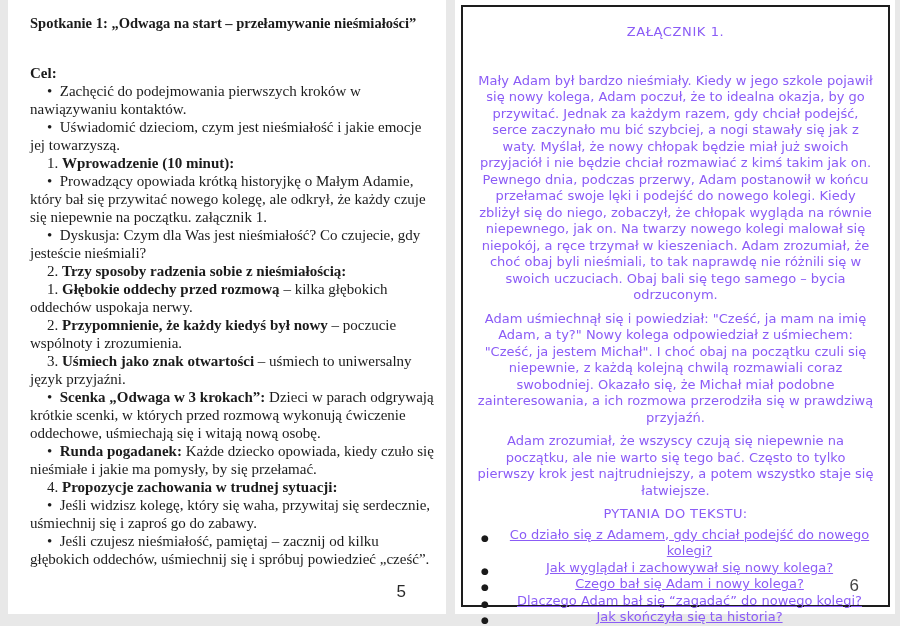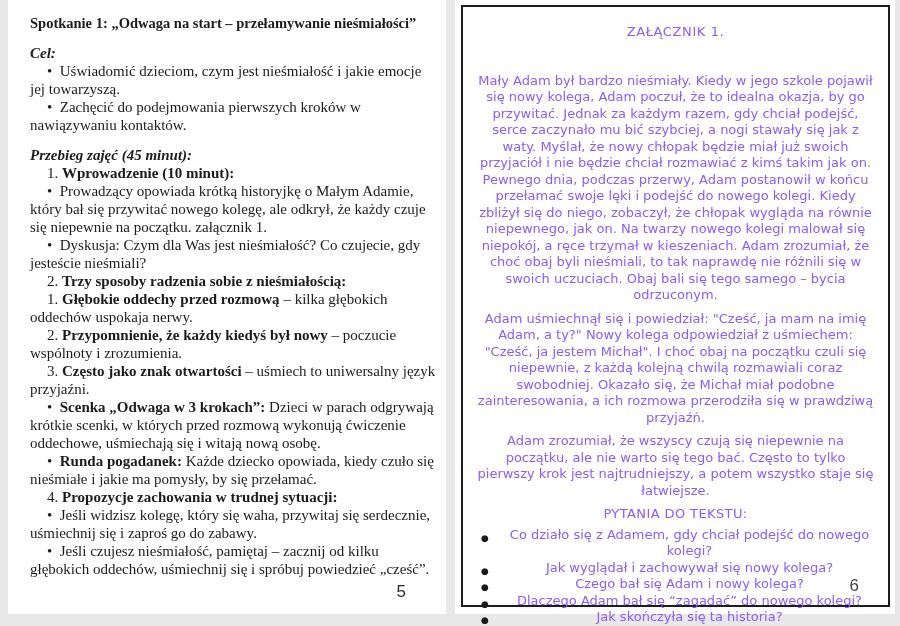--- a/index.html
+++ b/index.html
@@ -9,66 +9,65 @@
   }
   .page { position:absolute; top:0; background:#ffffff; }
   .page-left { left:8px; width:438px; height:614px; }
   .left-content {
     position:absolute; left:22px; right:6px; top:14px;
     font-size:15px; line-height:18px; color:#1b1b1b; text-align:left;
   }
   .blk { margin:0; text-indent:17px; }
   .blk.title { text-indent:0; font-weight:bold; font-size:14.5px; white-space:nowrap; }
   .blk.heading { text-indent:0; }
-  .blk.gap { margin-top:12px;font-style:italic; }
+  .blk.gap { margin-top:32px; }
   .b { font-weight:bold; }
   .pagenum {
     position:absolute; font-family:"Liberation Sans", sans-serif;
     font-size:17px; color:#2a2a2a;
   }
   .pagenum-left { right:40px; bottom:12px; }
   .pagenum-right { right:36px; bottom:18px; color:#444444; }
   .page-right { left:455px; width:440px; height:614px; }
   .frame {
     position:absolute; left:6px; top:5px; right:5px; bottom:7px;
     border:2px solid #1d1d1d;
   }
   .right-content {
     position:absolute; left:14px; right:13px; top:24px;
     text-align:center; font-family:"DejaVu Sans", sans-serif;
     font-size:13px; line-height:16.5px; color:#8b5cf6;
   }
   .att-title { margin:0 0 32px 0; letter-spacing:0.6px; }
   .story p { margin:7px; }
   .questions-title { margin:4px 0 4px 0; letter-spacing:0.4px; }
-  ul.questions { list-style:none; margin:0; padding:0; }
+  ul.questions { list-style:none; margin:0; padding:0;text-decoration:underline; }
   ul.questions li { position:relative; padding:0 8px 0 36px; }
   ul.questions li::before {
     content:"●"; position:absolute; left:12px; top:3px; font-size:9px; color:#1a1a1a;
   }
 </style>
 </head>
 <body>
 
 <div class="canvas">
 
   <div class="page page-left">
     <div class="left-content">
         <p class="blk title"><span class="b">Spotkanie 1: „Odwaga na start – przełamywanie nieśmiałości”</span></p>
         <p class="blk heading gap"><span class="b">Cel:</span></p>
+        <p class="blk item"><span>•&nbsp; Zachęcić do podejmowania pierwszych kroków w nawiązywaniu kontaktów.</span></p>
         <p class="blk item"><span>•&nbsp; Uświadomić dzieciom, czym jest nieśmiałość i jakie emocje jej towarzyszą.</span></p>
-        <p class="blk item"><span>•&nbsp; Zachęcić do podejmowania pierwszych kroków w nawiązywaniu kontaktów.</span></p>
-        <p class="blk heading gap"><span class="b">Przebieg zajęć (45 minut):</span></p>
         <p class="blk item"><span>1. </span><span class="b">Wprowadzenie (10 minut):</span></p>
         <p class="blk item"><span>•&nbsp; Prowadzący opowiada krótką historyjkę o Małym Adamie, który bał się przywitać nowego kolegę, ale odkrył, że każdy czuje się niepewnie na początku. załącznik 1.</span></p>
         <p class="blk item"><span>•&nbsp; Dyskusja: Czym dla Was jest nieśmiałość? Co czujecie, gdy jesteście nieśmiali?</span></p>
         <p class="blk item"><span>2. </span><span class="b">Trzy sposoby radzenia sobie z nieśmiałością:</span></p>
         <p class="blk item"><span>1. </span><span class="b">Głębokie oddechy przed rozmową</span><span> – kilka głębokich oddechów uspokaja nerwy.</span></p>
         <p class="blk item"><span>2. </span><span class="b">Przypomnienie, że każdy kiedyś był nowy</span><span> – poczucie wspólnoty i zrozumienia.</span></p>
-        <p class="blk item"><span>3. </span><span class="b">Często jako znak otwartości</span><span> – uśmiech to uniwersalny język przyjaźni.</span></p>
+        <p class="blk item"><span>3. </span><span class="b">Uśmiech jako znak otwartości</span><span> – uśmiech to uniwersalny język przyjaźni.</span></p>
         <p class="blk item"><span>•&nbsp; </span><span class="b">Scenka „Odwaga w 3 krokach”:</span><span> Dzieci w parach odgrywają krótkie scenki, w których przed rozmową wykonują ćwiczenie oddechowe, uśmiechają się i witają nową osobę.</span></p>
         <p class="blk item"><span>•&nbsp; </span><span class="b">Runda pogadanek:</span><span> Każde dziecko opowiada, kiedy czuło się nieśmiałe i jakie ma pomysły, by się przełamać.</span></p>
         <p class="blk item"><span>4. </span><span class="b">Propozycje zachowania w trudnej sytuacji:</span></p>
         <p class="blk item"><span>•&nbsp; Jeśli widzisz kolegę, który się waha, przywitaj się serdecznie, uśmiechnij się i zaproś go do zabawy.</span></p>
         <p class="blk item"><span>•&nbsp; Jeśli czujesz nieśmiałość, pamiętaj – zacznij od kilku głębokich oddechów, uśmiechnij się i spróbuj powiedzieć „cześć”.</span></p>
       </div>
     <div class="pagenum pagenum-left">5</div>
   </div>
 
   <div class="page page-right">

